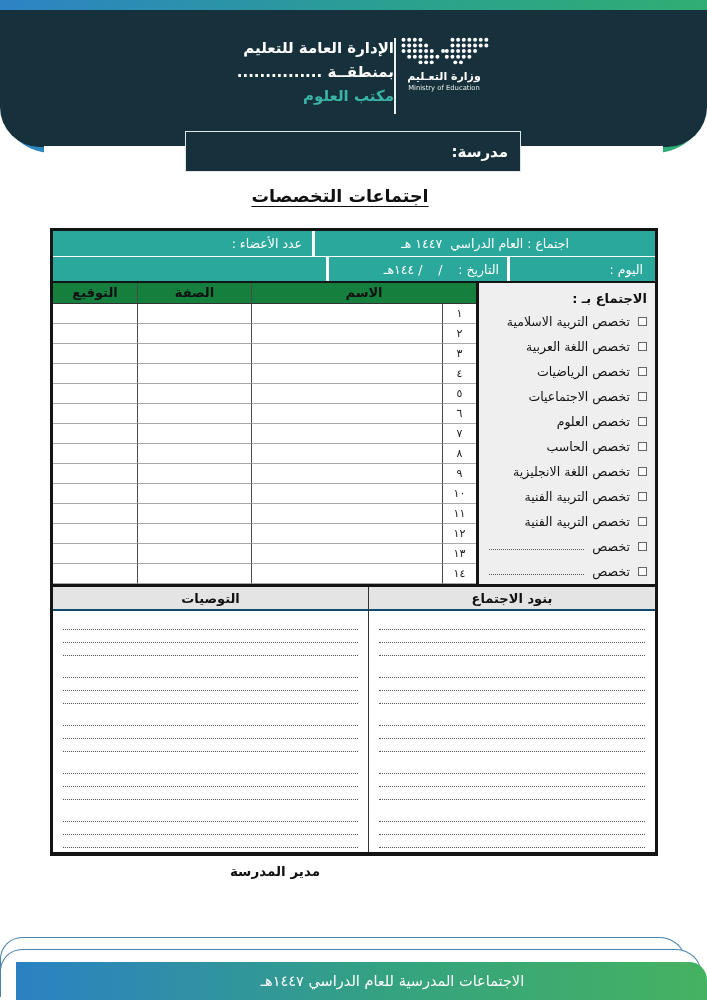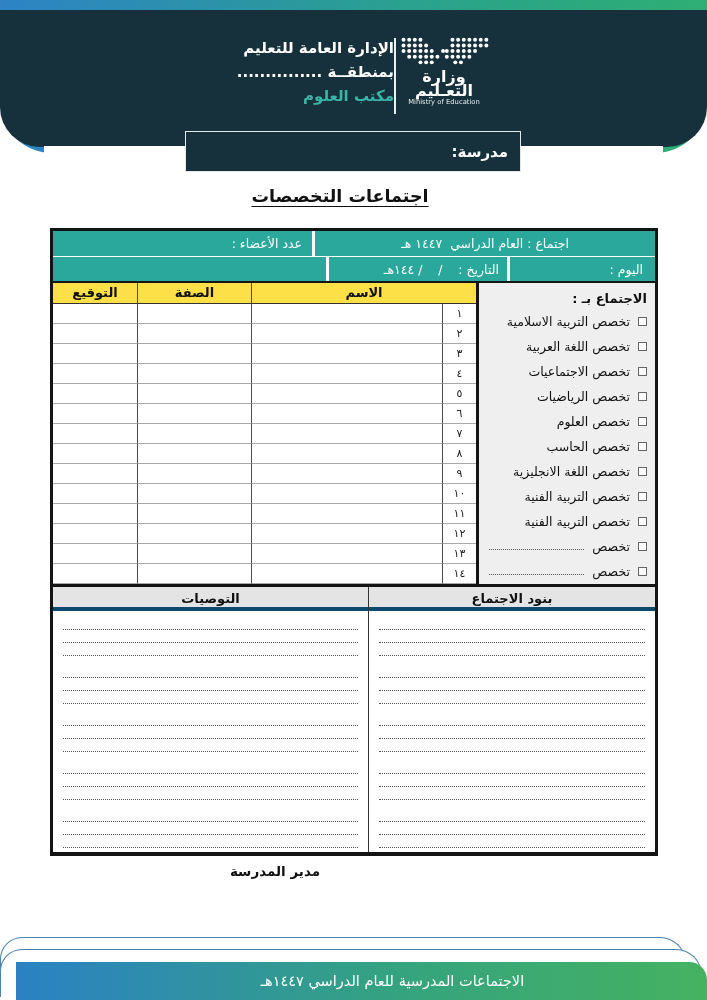--- a/index.html
+++ b/index.html
@@ -22,21 +22,21 @@
     background:var(--dark); border-radius:0 0 40px 40px;}
   .hdr-cover{ position:absolute; top:146px; left:44px; right:44px; height:12px; background:#fff;}
   .brand{ position:absolute; top:36px; left:212px; width:296px; height:80px;
     display:flex; flex-direction:row; align-items:stretch; gap:0;}
   .brand-text{ width:182px; direction:rtl; text-align:right; color:#fff;
     font-size:15px; font-weight:700; line-height:24px;}
   .brand-office{ color:var(--office); }
   .brand-sep{ width:2px; background:#e9f2f2; margin:2px 0;}
   .brand-logo{ width:96px; color:#fff; text-align:center;}
   .brand-logo svg{ display:block; margin:0 auto 2px auto;}
-  .logo-ar{ font-size:16px; font-weight:700; letter-spacing:0; line-height:14px;}
+  .logo-ar{ font-size:11px; font-weight:700; letter-spacing:0; line-height:14px;}
   .logo-en{ font-size:6.8px; line-height:9px; color:#e8eef0;}
   .school-tab{ position:absolute; top:131px; left:185px; width:336px; height:41px;
     background:var(--dark); border:1.5px solid #dfe9ea; border-radius:0;
     direction:rtl; display:flex; align-items:center; padding:0 12px; color:#fff;
     font-size:15px; font-weight:700;}
   
   .doc-title{ position:absolute; top:186px; left:0; width:680px; text-align:center;
     font-size:17.5px; font-weight:700; text-decoration:underline;
     text-underline-offset:4px; direction:rtl;}
   
@@ -60,33 +60,33 @@
     display:flex; flex-direction:column; direction:rtl;}
   .specs-head{ height:26px; display:flex; align-items:center; padding:4px 8px 0 4px;
     font-size:13px; font-weight:600;}
   .spec-row{ flex:1; display:flex; align-items:center; padding:0 8px 0 6px; font-size:12.5px;}
   .spec-box{ width:9px; height:9px; border:1.2px solid #666; background:#fdfdfd;
     flex:0 0 auto; margin-left:8px;}
   .spec-dotline{ flex:1; border-bottom:1.6px dotted #555; margin:0 8px 3px 4px; height:10px;}
   .members-area{ flex:1; display:grid; direction:rtl;
     grid-template-columns:34px 1fr 114px 84px;
     grid-template-rows:21px repeat(14,1fr);}
-  .m-hcell{ background:#fde047; font-weight:700; font-size:13px; text-align:center;
+  .m-hcell{ background:#15803d; font-weight:700; font-size:13px; text-align:center;
     line-height:20px; border-bottom:1.5px solid #333;}
   .m-hname{ grid-column:1 / 3; }
   .bl{ border-left:1px solid #4a4a4a;}
   .m-cell{ border-bottom:1px solid #a9a9a9; background:#fff;}
   .m-num{ font-size:11px; text-align:center; line-height:19px; color:#222;}
   
   .bottom-split{ flex:1; border-top:3px solid #141414; display:flex; direction:rtl;}
   .min-col{ display:flex; flex-direction:column;}
   .col-items{ width:287px; border-left:1.5px solid #333;}
   .col-recs{ flex:1;}
   .min-head{ height:24px; background:#e4e4e4; font-weight:700; font-size:13px;
-    text-align:center; line-height:23px; border-bottom:4px solid #0c4a6e;}
+    text-align:center; line-height:23px; border-bottom:2px solid #0c4a6e;}
   .lines-wrap{ flex:1; padding:6px 10px 4px 10px;}
   .dotline{ height:13px; border-bottom:1.6px dotted #555;}
   .dotline.grp{ margin-top:9px;}
   
   .principal{ position:absolute; top:863px; left:205px; width:140px; text-align:center;
     font-weight:700; font-size:13.5px; direction:rtl;}
   .curve1{ position:absolute; top:937px; left:0; right:21px; height:60px; background:#fff;
     border:1.3px solid #4a82ab; border-bottom:none; border-radius:22px 26px 0 0;}
   .curve2{ position:absolute; top:949px; left:0; right:5px; height:48px; background:#fff;
     border:1.3px solid #4a82ab; border-bottom:none; border-radius:22px 26px 0 0;}
@@ -203,25 +203,25 @@
     <div class="spec-row">
           <span class="spec-box"></span>
           <span>تخصص التربية الاسلامية</span>
         </div>
         <div class="spec-row">
           <span class="spec-box"></span>
           <span>تخصص اللغة العربية</span>
         </div>
         <div class="spec-row">
           <span class="spec-box"></span>
+          <span>تخصص الرياضيات</span>
+        </div>
+        <div class="spec-row">
+          <span class="spec-box"></span>
           <span>تخصص الاجتماعيات</span>
-        </div>
-        <div class="spec-row">
-          <span class="spec-box"></span>
-          <span>تخصص الرياضيات</span>
         </div>
         <div class="spec-row">
           <span class="spec-box"></span>
           <span>تخصص العلوم</span>
         </div>
         <div class="spec-row">
           <span class="spec-box"></span>
           <span>تخصص الحاسب</span>
         </div>
         <div class="spec-row">

